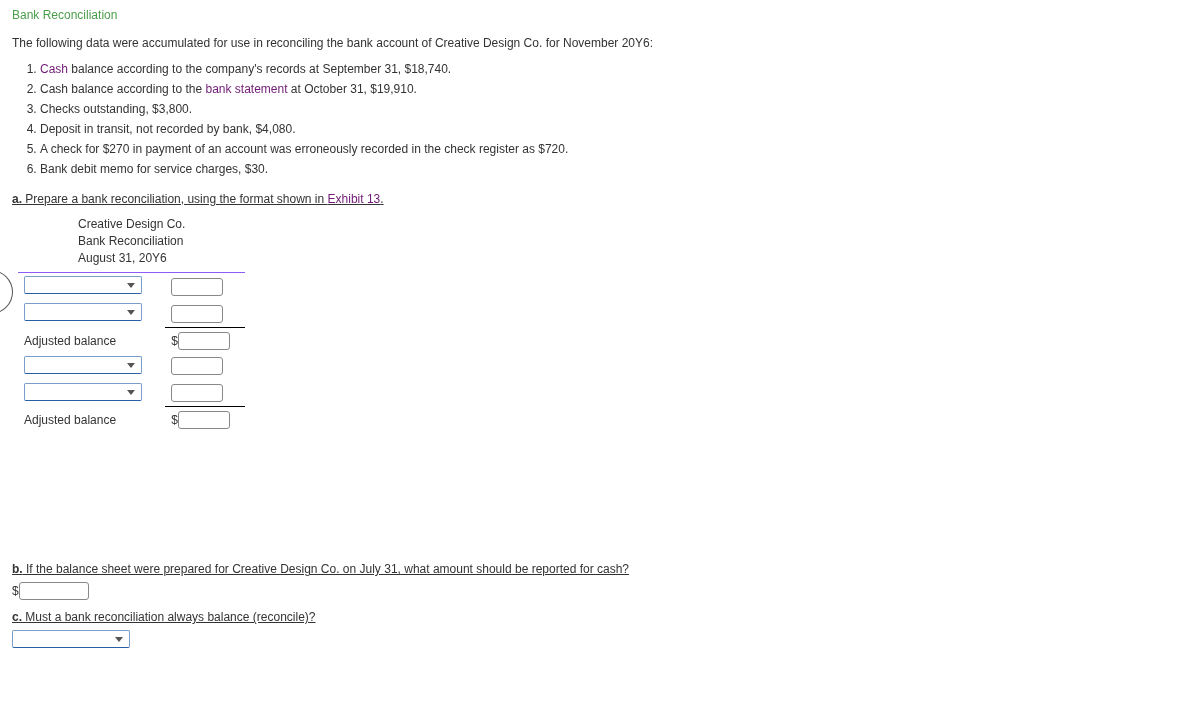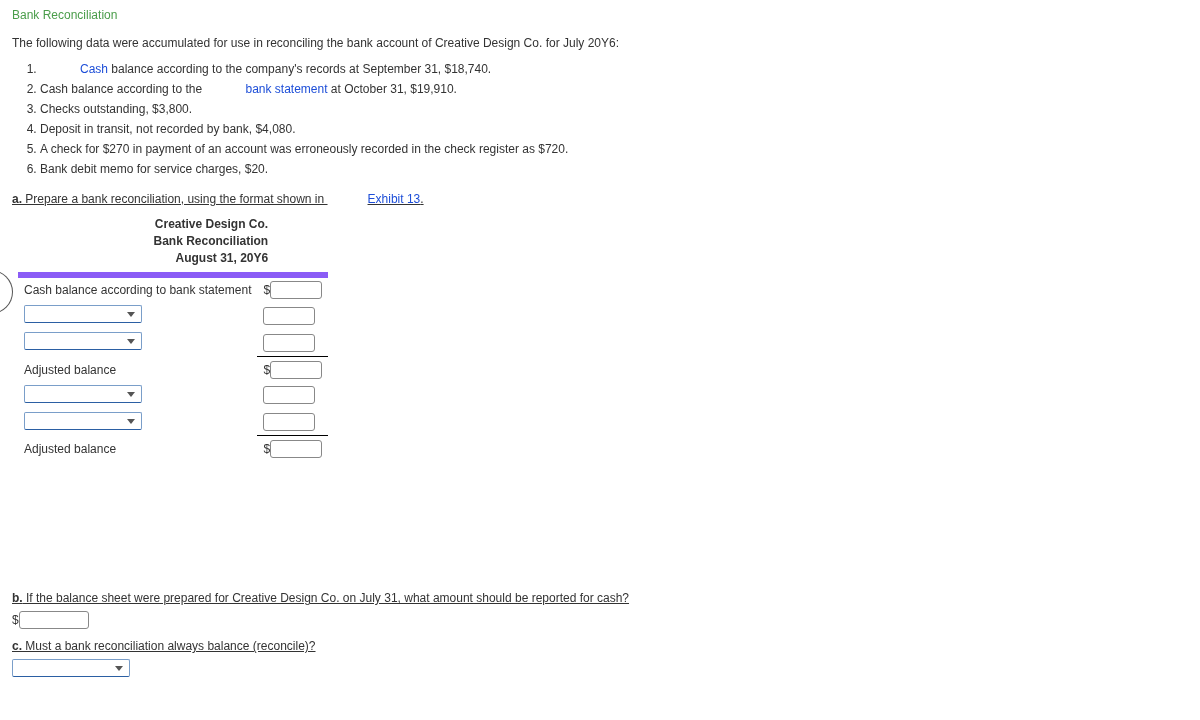--- a/index.html
+++ b/index.html
@@ -14,22 +14,21 @@
   }
   .title {
     color: #4a9d4a;
     font-size: 12px;
     margin-bottom: 14px;
   }
   .intro {
     margin-bottom: 10px;
   }
   .link {
-    color: #1d4ed8;
-    margin-left: 40px;
+    color: #701a75;
   }
   ol.data-list {
     margin: 4px 0 14px 0;
     padding-left: 28px;
   }
   ol.data-list li {
     margin: 2px 0;
     line-height: 1.5;
   }
   .part-row {
@@ -41,24 +40,24 @@
   }
   .recon-table {
     border-collapse: collapse;
     margin-left: 6px;
   }
   .recon-table td {
     padding: 3px 6px;
     vertical-align: middle;
   }
   .header-block {
-    text-align: right;
-    font-weight: bold;
+    text-align: left;
+    font-weight: normal;
     line-height: 1.4;
-    border-bottom: 6px solid #8b5cf6;
+    border-bottom: 1px solid #8b5cf6;
     padding: 4px 60px 6px 60px;
   }
   .label-cell {
     white-space: nowrap;
     text-align: left;
     padding-right: 10px;
   }
   .amt-cell {
     white-space: nowrap;
     text-align: left;
@@ -129,51 +128,47 @@
     background: #fff;
   }
 </style>
 </head>
 <body>
 
 <div class="feedback-bubble"></div>
 
 <div class="title">Bank Reconciliation</div>
 
-<div class="intro">The following data were accumulated for use in reconciling the bank account of Creative Design Co. for July 20Y6:</div>
+<div class="intro">The following data were accumulated for use in reconciling the bank account of Creative Design Co. for November 20Y6:</div>
 
 <ol class="data-list">
   <li><span class="link">Cash</span><span> balance according to the company's records at September 31, $18,740.</span></li>
   <li><span>Cash balance according to the </span><span class="link">bank statement</span><span> at October 31, $19,910.</span></li>
   <li>Checks outstanding, $3,800.</li>
   <li>Deposit in transit, not recorded by bank, $4,080.</li>
   <li>A check for $270 in payment of an account was erroneously recorded in the check register as $720.</li>
-  <li>Bank debit memo for service charges, $20.</li>
+  <li>Bank debit memo for service charges, $30.</li>
 </ol>
 
 <div class="part-row">
   <b>a.</b><span>  Prepare a bank reconciliation, using the format shown in </span><span class="link">Exhibit 13</span><span>.</span>
 </div>
 
 <table class="recon-table">
   <tbody>
       <tr>
     <td colspan="2" style="padding:0;">
       <div class="header-block">
         <div>Creative Design Co.</div>
         <div>Bank Reconciliation</div>
         <div>August 31, 20Y6</div>
       </div>
     </td>
   </tr>
   <tr>
-    <td class="label-cell">Cash balance according to bank statement</td>
-    <td class="amt-cell"><span class="dollar">$</span><input class="amt-input" type="text" style=""></td>
-  </tr>
-  <tr>
     <td class="label-cell"><span class="dd"></span></td>
     <td class="amt-cell"><input class="amt-input" type="text" style=""></td>
   </tr>
   <tr>
     <td class="label-cell"><span class="dd"></span></td>
     <td class="amt-cell"><input class="amt-input" type="text" style=""></td>
   </tr>
   <tr class="sum-row">
     <td class="label-cell">Adjusted balance</td>
     <td class="amt-cell underline-top"><span class="dollar">$</span><input class="amt-input" type="text" style=""></td>

